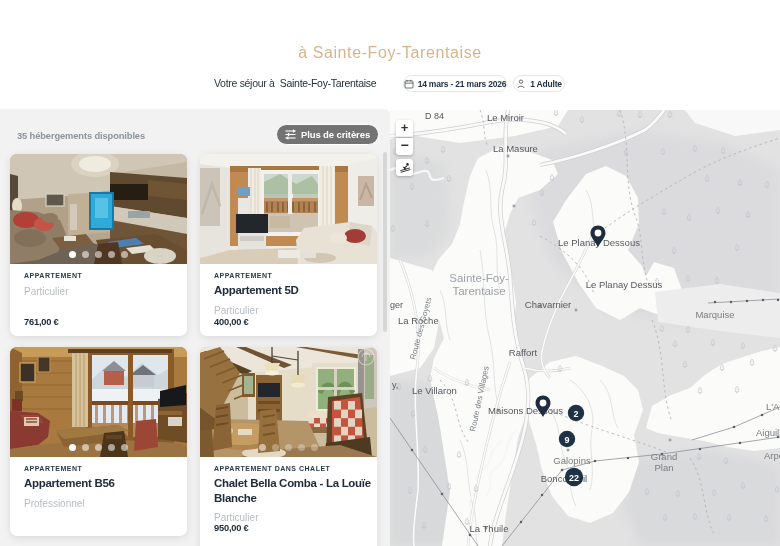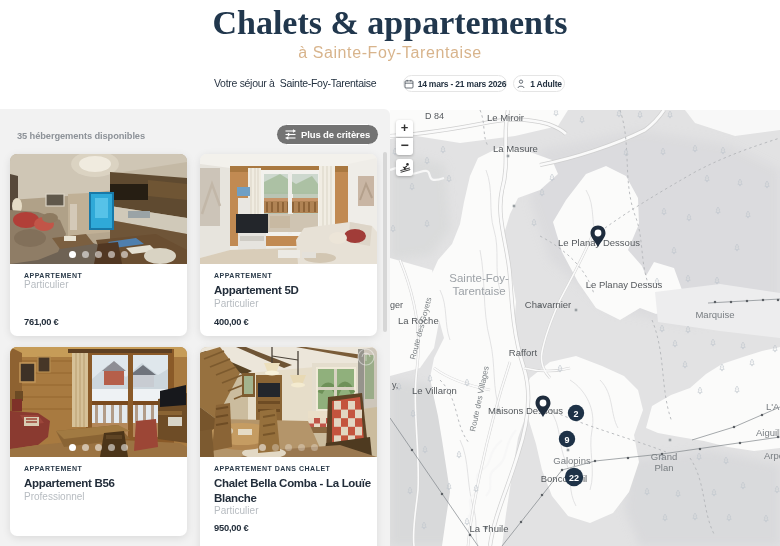--- a/index.html
+++ b/index.html
@@ -37,37 +37,36 @@
   .photo { position:relative; width:177px; height:110px; }
   .photo svg { display:block; }
   .dots { position:absolute; left:0; right:0; bottom:6px; display:flex;
     justify-content:center; gap:6px; }
   .dots i { width:7px; height:7px; border-radius:50%; background:rgba(255,255,255,0.55); }
   .dots i.a { background:#fff; }
   .info { padding:8px 14px 0 14px; position:relative; }
   .c-label { font-size:7px; font-weight:bold; color:#2a3a49; letter-spacing:0.5px; }
   .c-title { font-size:11.5px; font-weight:bold; color:#222d3a; margin-top:4px; line-height:14.5px;
     letter-spacing:-0.3px; white-space:nowrap; }
-  .c-sub { font-size:10px; color:#b7bcc1; margin-top:0; }
+  .c-sub { font-size:10px; color:#b7bcc1; margin-top:7px; }
   .c-price { position:absolute; font-size:9.3px; font-weight:bold; color:#222d3a; left:14px; letter-spacing:-0.2px; }
   
   .sbar { position:absolute; left:383px; top:152px; width:4px; height:180px;
     background:#d6d6d6; border-radius:2px; }
   
   #map { position:absolute; left:390px; top:110px; width:390px; height:436px;
     background:#84cc16; overflow:hidden; }
   .mapctl { position:absolute; width:17px; background:#fff; border-radius:3px;
     box-shadow:0 1px 3px rgba(0,0,0,0.25); color:#333; text-align:center;
     font-weight:bold; z-index:5; }
 </style>
 </head>
 <body>
 <div id="page">
 
-  <div class="h-title">Chalets &amp; appartements</div>
 
   <div class="h-sub">à Sainte-Foy-Tarentaise</div>
 
   <div class="h-search">
 
     <span class="lbl">Votre séjour à&nbsp; <b>Sainte-Foy-Tarentaise</b></span>
 
     <span class="pill p1"><svg width="10" height="10" viewBox="0 0 12 12" fill="none" stroke="#39424d" stroke-width="0.9">
           <rect x="1.2" y="2.2" width="9.6" height="8.6" rx="1.2"></rect>
           <line x1="1.2" y1="5" x2="10.8" y2="5"></line>

